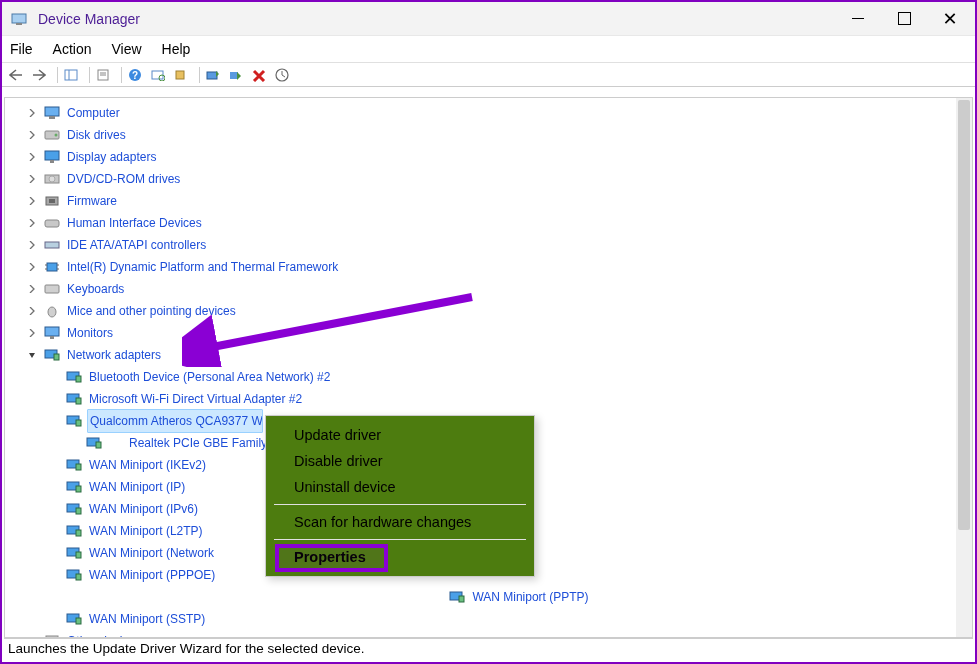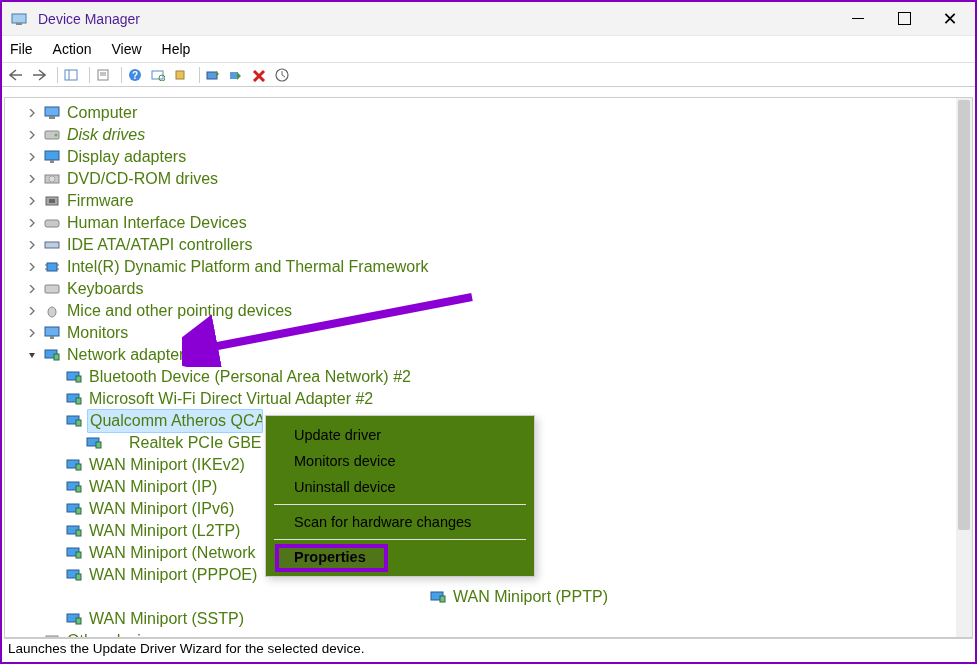--- a/index.html
+++ b/index.html
@@ -47,22 +47,22 @@
   }
   .tbtn {
     width: 20px; height: 18px; display: flex; align-items: center; justify-content: center;
     font-size: 12px; color: #444;
   }
   .tbtn.sep { width: 6px; border-right: 1px solid #ccc; height: 16px; }
   .tree-wrap { position: absolute; top: 95px; left: 2px; right: 2px; bottom: 24px; border: 1px solid #ccc; overflow: hidden; }
   .tree {
     padding: 4px 0 4px 8px;
     line-height: 22px;
-    font-size: 16px;
-    color: #4d7c0f;
+    font-size: 12px;
+    color: #1d4ed8;
     height: 100%;
     overflow: auto;
   }
   .tree-row { display: flex; align-items: center; height: 22px; white-space: nowrap; }
   .expander {
     width: 14px; height: 14px; display: inline-flex; align-items: center; justify-content: center;
     margin-right: 4px; color: #606060; font-size: 9px;
   }
   .expander.blank { visibility: hidden; }
   .dev-icon {
@@ -216,21 +216,21 @@
           </svg>
         </span>
         <span class="dev-icon">
           <svg width="16" height="14" viewBox="0 0 16 14">
             <rect x="1" y="1" width="14" height="9" fill="#6ab0f0" stroke="#2a5a90"></rect>
             <rect x="5" y="10" width="6" height="3" fill="#888"></rect>
           </svg>
         </span>
         <span class="row-label">Computer</span>
       </div>
-      <div class="tree-row" style="padding-left: 12px; font-style: italic;">
+      <div class="tree-row" style="padding-left: 12px;">
         <span class="expander">
           <svg width="8" height="8" viewBox="0 0 8 8">
             <path d="M2 0 L6 4 L2 8" stroke="#707070" fill="none" stroke-width="1.3"></path>
           </svg>
         </span>
         <span class="dev-icon">
           <svg width="16" height="12" viewBox="0 0 16 12">
             <rect x="1" y="2" width="14" height="8" rx="1" fill="#c8c8c8" stroke="#888"></rect>
             <circle cx="12" cy="6" r="1.5" fill="#6a6"></circle>
           </svg>
@@ -506,21 +506,21 @@
         <span class="row-label">Other devices</span>
       </div>
     </div>
   <div class="scrollbar-v">
     <div class="thumb"></div>
   </div>
 </div>
 
 <div class="ctx-menu" id="ctxmenu" style="left:263px; top:413px;">
     <div class="ctx-item">Update driver</div>
-    <div class="ctx-item">Monitors device</div>
+    <div class="ctx-item">Disable driver</div>
     <div class="ctx-item">Uninstall device</div>
     <div class="ctx-sep"></div>
     <div class="ctx-item">Scan for hardware changes</div>
     <div class="ctx-sep"></div>
     <div class="ctx-item" style="font-weight: bold;">Properties</div>
   </div>
 
 <div class="highlight-box" style="left:273px; top:542px; width:113px; height:28px;"></div>
 
 <svg class="arrow" style="left:180px; top:285px;" width="300" height="80">

